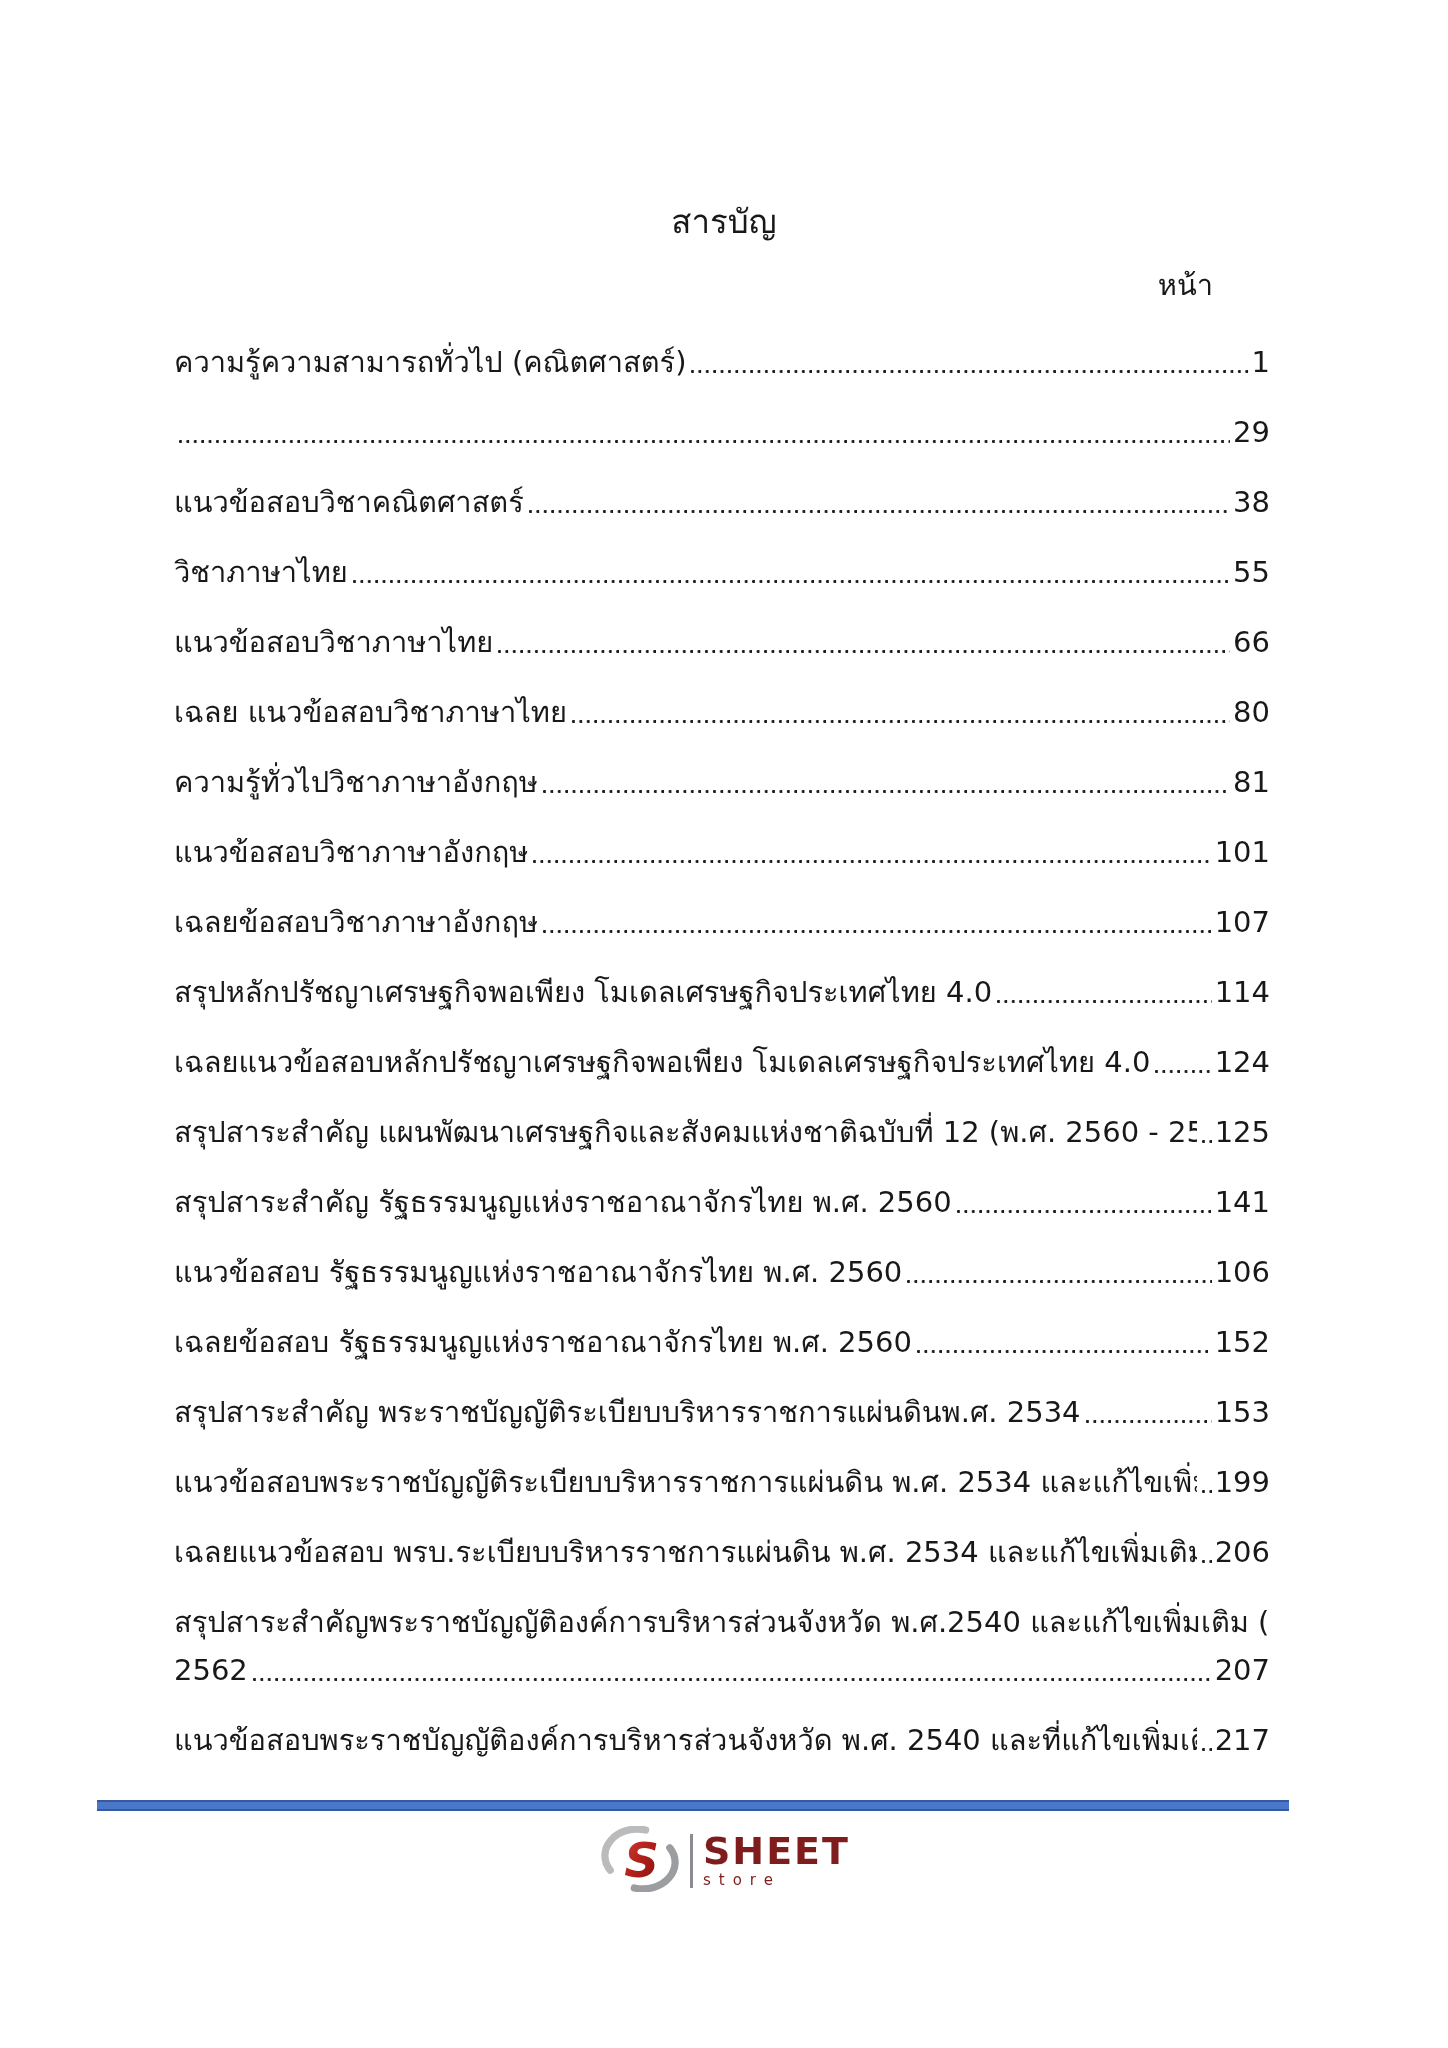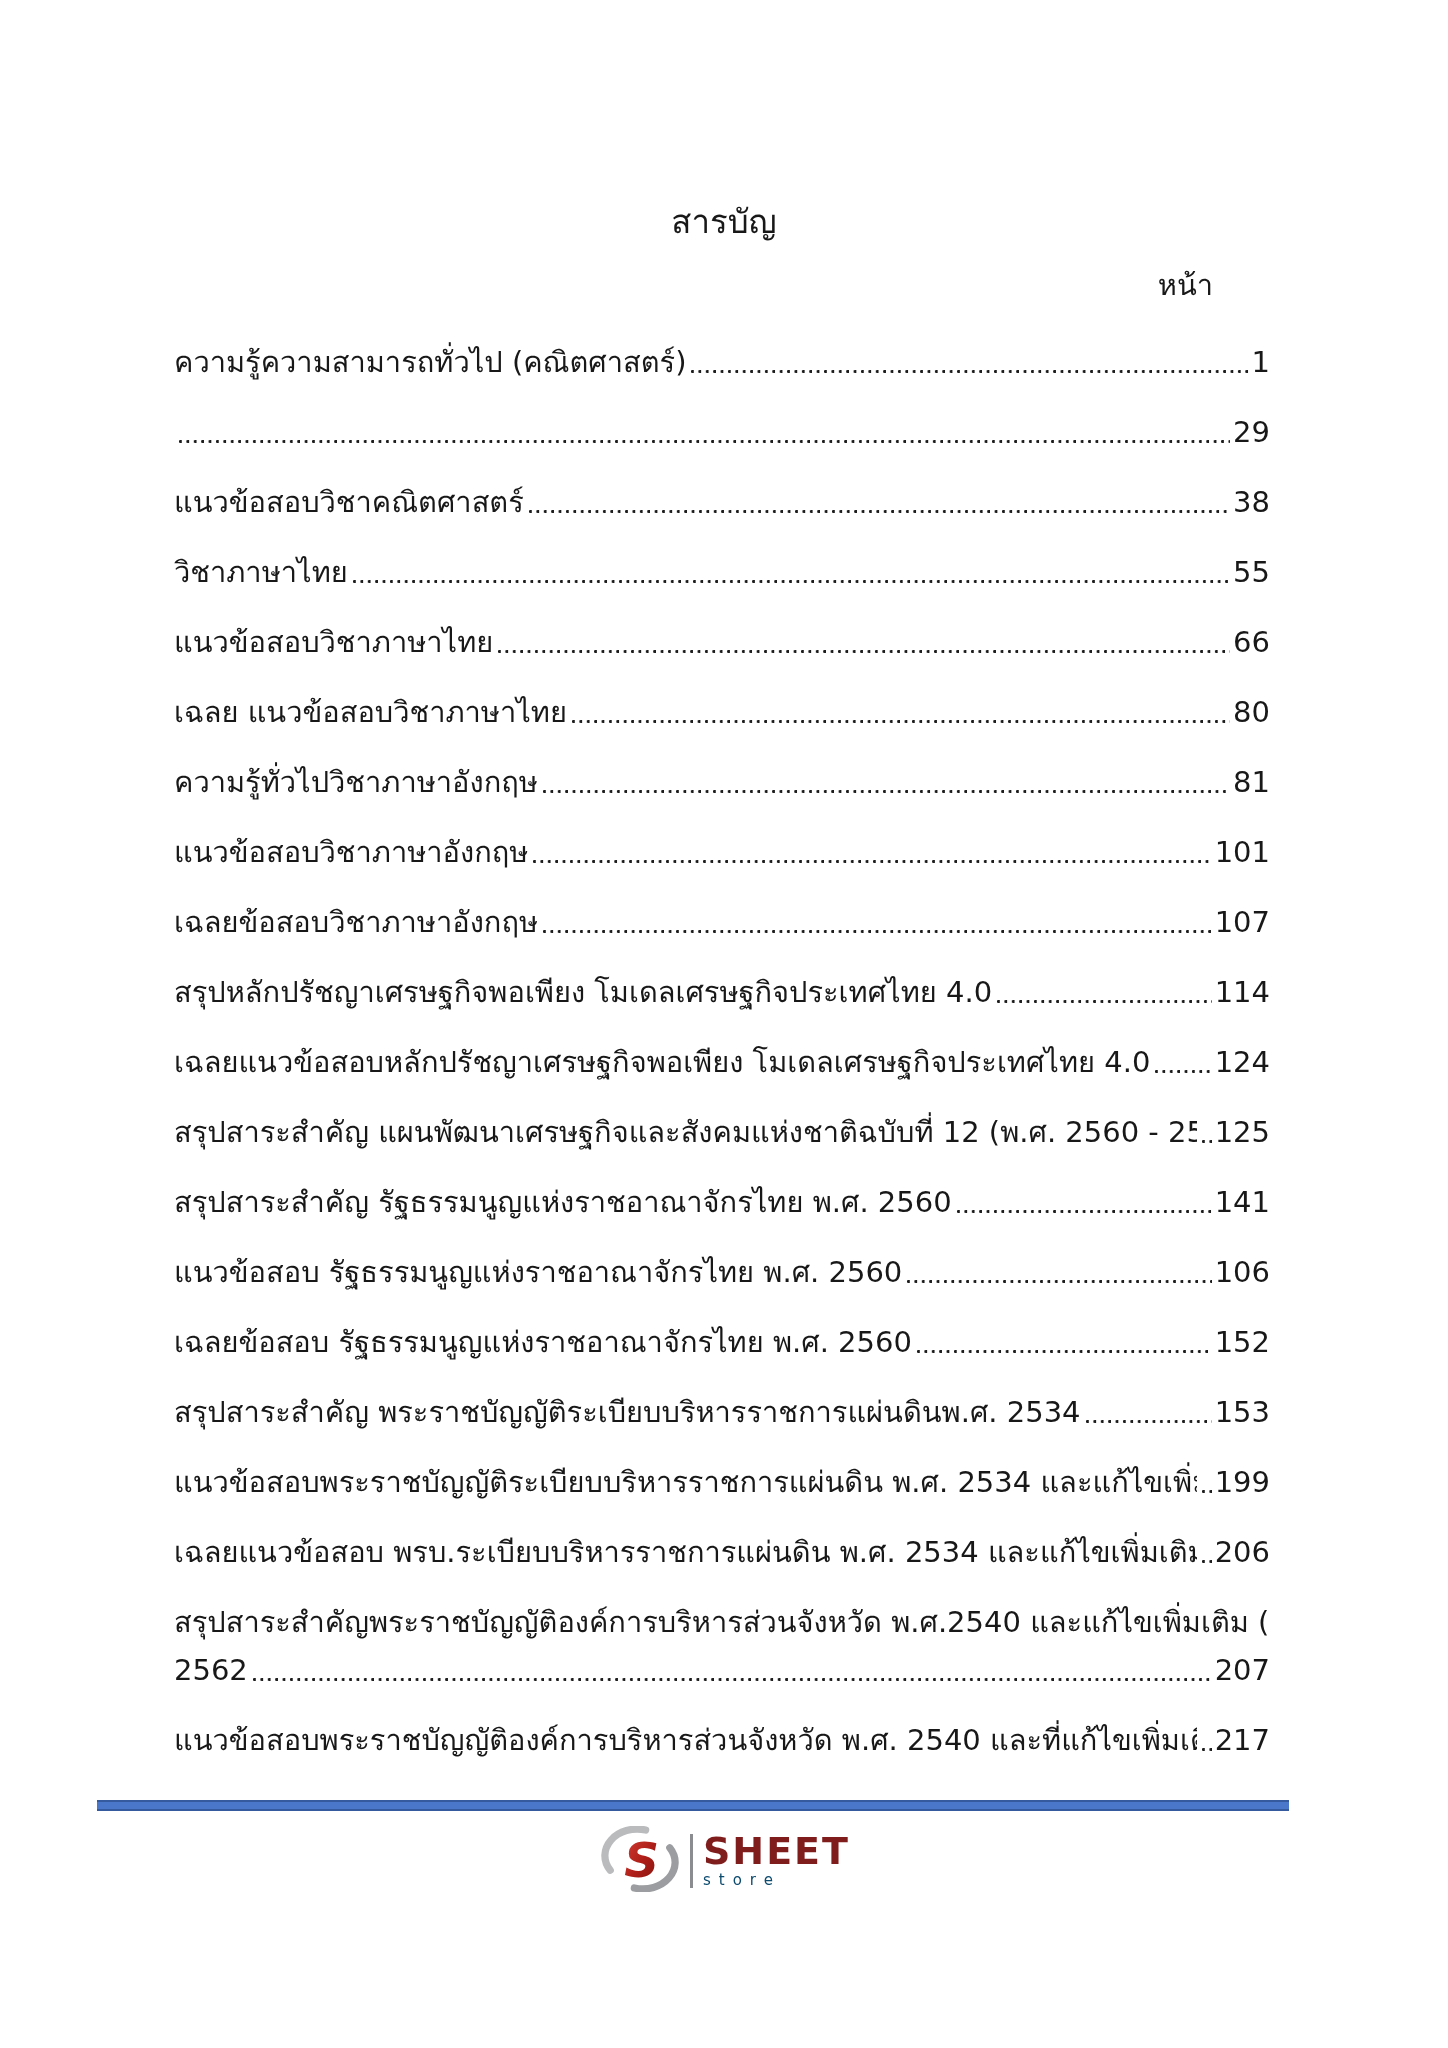--- a/index.html
+++ b/index.html
@@ -54,21 +54,21 @@
     border-bottom:2px solid #365a9e;
   }
   .footer{
     margin-top:15px;
     display:flex;justify-content:center;
   }
   .logo{display:flex;align-items:center;}
   .logo-divider{width:3px;height:54px;background:#8a8c8f;margin:0 10px 0 8px;}
   .logo-text{display:flex;flex-direction:column;}
   .logo-name{font-size:38px;font-weight:bold;color:#7f1d1d;letter-spacing:2px;line-height:34px;}
-  .logo-sub{font-size:15px;color:#0c4a6e;letter-spacing:8px;margin-top:3px;}
+  .logo-sub{font-size:15px;color:#7f1d1d;letter-spacing:8px;margin-top:3px;}
 </style>
 </head>
 <body>
 
 <div class="doc-title">สารบัญ</div>
 
 <div class="page-label-row">หน้า</div>
 
 <div class="toc">
   <div class="entry">

